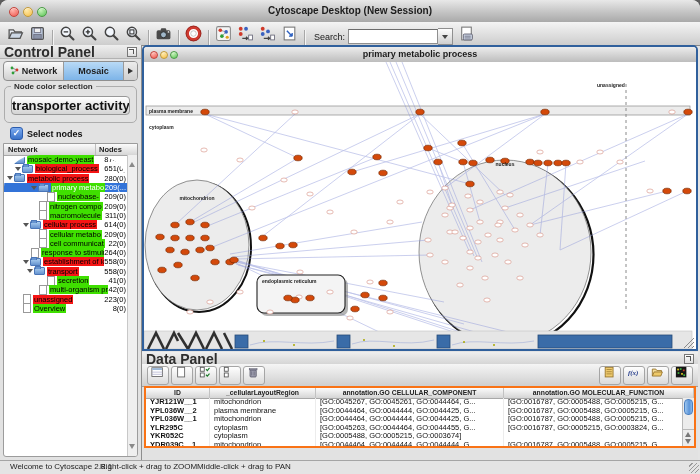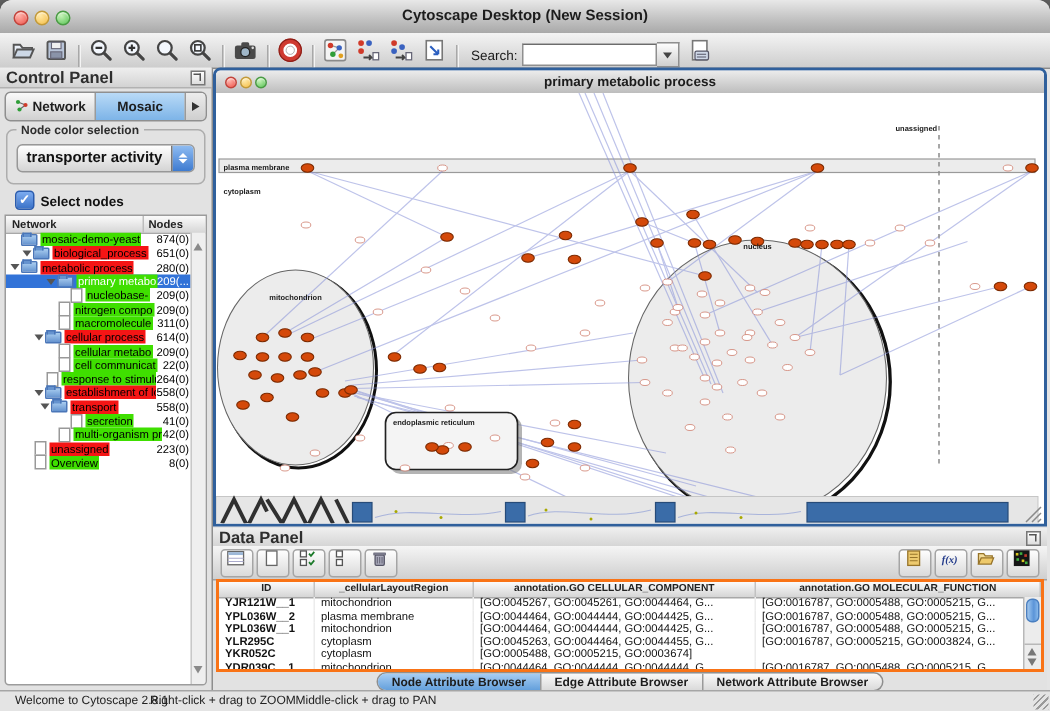--- a/index.html
+++ b/index.html
@@ -24,50 +24,50 @@
   .search-wrap{display:flex;align-items:center;margin-left:4px;}
   .search-label{font-size:9px;color:#1a1a1a;margin-right:3px;}
   .search-box{width:84px;height:13px;background:#fff;border:1px solid #8f8f8f;border-top-color:#6c6c6c;
     font-size:9px;padding:0 2px;font-family:"Liberation Sans",sans-serif;}
   .search-dd{width:14px;height:15px;background:linear-gradient(#fdfdfd,#cfcfcf);border:1px solid #8f8f8f;
     border-left:none;display:flex;align-items:center;justify-content:center;}
   .dd-tri{width:0;height:0;border-left:3px solid transparent;border-right:3px solid transparent;border-top:4px solid #444;}
   
   .panel-head{height:13px;display:flex;align-items:center;justify-content:space-between;padding:0 4px;
     background:linear-gradient(#efefef,#d3d3d3);border-bottom:1px solid #b2b2b2;
-    font-size:11px;font-weight:bold;color:#2e2e2e;}
+    font-size:14px;font-weight:bold;color:#2e2e2e;}
   .float-btn{width:8px;height:8px;border:1px solid #777;background:linear-gradient(#fff,#ddd);position:relative;}
   .float-btn:after{content:"";position:absolute;left:1px;top:1px;width:4px;height:4px;border-top:1px solid #555;border-right:1px solid #555;}
   
   .control-panel{position:absolute;left:0;top:45px;width:141px;bottom:13px;background:#e2e2e2;border-right:1px solid #8e8e8e;}
   .cp-tabs{position:absolute;left:3px;right:3px;top:16px;height:18px;display:flex;border:1px solid #8f8f8f;
     border-radius:4px;overflow:hidden;background:linear-gradient(#fafafa,#d0d0d0);}
   .cp-tab{flex:1;display:flex;align-items:center;justify-content:center;gap:3px;font-size:9px;font-weight:bold;
     color:#1d1d1d;border-right:1px solid #9a9a9a;}
   .cp-tab.selected{background:linear-gradient(#b9daf6,#7db4e8);}
   .cp-tab-more{width:13px;display:flex;align-items:center;justify-content:center;background:linear-gradient(#ececec,#cfcfcf);}
   .more-tri{width:0;height:0;border-top:3.5px solid transparent;border-bottom:3.5px solid transparent;border-left:5px solid #333;}
   .cp-group{position:absolute;left:4px;right:4px;top:41px;height:35px;border:1px solid #adadad;border-radius:5px;}
   .cp-group-label{position:absolute;top:-5px;left:6px;background:#e2e2e2;padding:0 3px;font-size:8px;font-weight:bold;color:#2e2e2e;}
   .cp-select{position:absolute;left:6px;right:6px;top:9px;height:17px;border:1px solid #989898;border-radius:4px;
     background:linear-gradient(#ffffff,#d4d4d4);display:flex;align-items:center;overflow:hidden;}
-  .cp-select-text{flex:1;text-align:center;font-size:10px;font-weight:bold;color:#111;white-space:nowrap;}
+  .cp-select-text{flex:1;text-align:center;font-size:13px;font-weight:bold;color:#111;white-space:nowrap;}
   .cp-select-btn{width:14px;align-self:stretch;background:linear-gradient(#8fbcf2,#3e7bd0);border-left:1px solid #777;
     display:flex;flex-direction:column;align-items:center;justify-content:center;gap:1px;}
   .sel-tri-up{width:0;height:0;border-left:3px solid transparent;border-right:3px solid transparent;border-bottom:3.5px solid #fff;}
   .sel-tri-dn{width:0;height:0;border-left:3px solid transparent;border-right:3px solid transparent;border-top:3.5px solid #fff;}
   .cp-check-row{position:absolute;left:10px;top:82px;display:flex;align-items:center;gap:4px;}
   .checkbox{width:11px;height:11px;border-radius:3px;background:linear-gradient(#7cabf0,#3a72c8);
     border:1px solid #2b5cae;color:#fff;font-size:9px;line-height:10px;text-align:center;font-weight:bold;}
   .check-label{font-size:9px;font-weight:bold;color:#111;}
   .cp-tree{position:absolute;left:3px;right:3px;top:98px;bottom:4px;background:#fff;border:1px solid #9c9c9c;border-radius:0 0 3px 3px;overflow:hidden;}
   .tree-colhead{display:flex;height:11px;background:linear-gradient(#fbfbfb,#d6d6d6);border-bottom:1px solid #a8a8a8;}
   .tree-colhead .c1{flex:1;font-size:7.5px;font-weight:bold;color:#222;padding-left:4px;line-height:11px;border-right:1px solid #bdbdbd;}
   .tree-colhead .c2{width:38px;font-size:7.5px;font-weight:bold;color:#222;padding-left:3px;line-height:11px;}
-  .tree-rows{position:absolute;left:0;right:9px;top:11px;bottom:0;overflow:hidden;}
+  .tree-rows{position:absolute;left:0;right:9px;top:11px;bottom:0;overflow:hidden;border-radius:32px;}
   .tree-row{height:9.3px;display:flex;align-items:center;white-space:nowrap;}
   .tree-row.selected{background:#3273d8;justify-content:center;}
   .tri{width:0;height:0;border-left:3px solid transparent;border-right:3px solid transparent;border-top:4px solid #555;margin-right:1px;flex:none;}
   .tri-ph{width:7px;flex:none;}
   .ico-folder{width:9px;height:6px;background:linear-gradient(#a9cdf0,#6593cf);border:1px solid #4a76b8;border-radius:1px;
     position:relative;margin:0 2px 0 0;flex:none;}
   .ico-folder:before{content:"";position:absolute;top:-2px;left:0;width:4px;height:2px;background:#6593cf;border:1px solid #4a76b8;border-bottom:none;}
   .ico-file{width:6px;height:8px;background:#fff;border:1px solid #999;margin:0 2px 0 1px;flex:none;}
   .tlab{font-size:7.5px;color:#000;padding:0 1px;overflow:hidden;max-width:72px;}
   .tlab.green{background:#3fdf00;} .tlab.red{background:#f51515;}
@@ -725,27 +725,20 @@
           </div>
         </div>
       <div class="dp-vscroll">
         <div class="dp-thumb"></div>
         <div class="dp-arrows">
             <span class="a1"></span>
             <span class="a2"></span>
           </div>
       </div>
     </div>
-    <div class="dp-tabs">
-      <div class="dp-tabgroup" id="dp-tabgroup">
-          <div class="dp-tab selected">Node Attribute Browser</div>
-          <div class="dp-tab">Edge Attribute Browser</div>
-          <div class="dp-tab">Network Attribute Browser</div>
-        </div>
-    </div>
   </div>
 
   <div class="statusbar">
     <span class="st1">Welcome to Cytoscape 2.8.1</span>
     <span class="st2">Right-click + drag to ZOOM</span>
     <span class="st3">Middle-click + drag to PAN</span>
     <span class="grip"></span>
   </div>
 </div>
 

